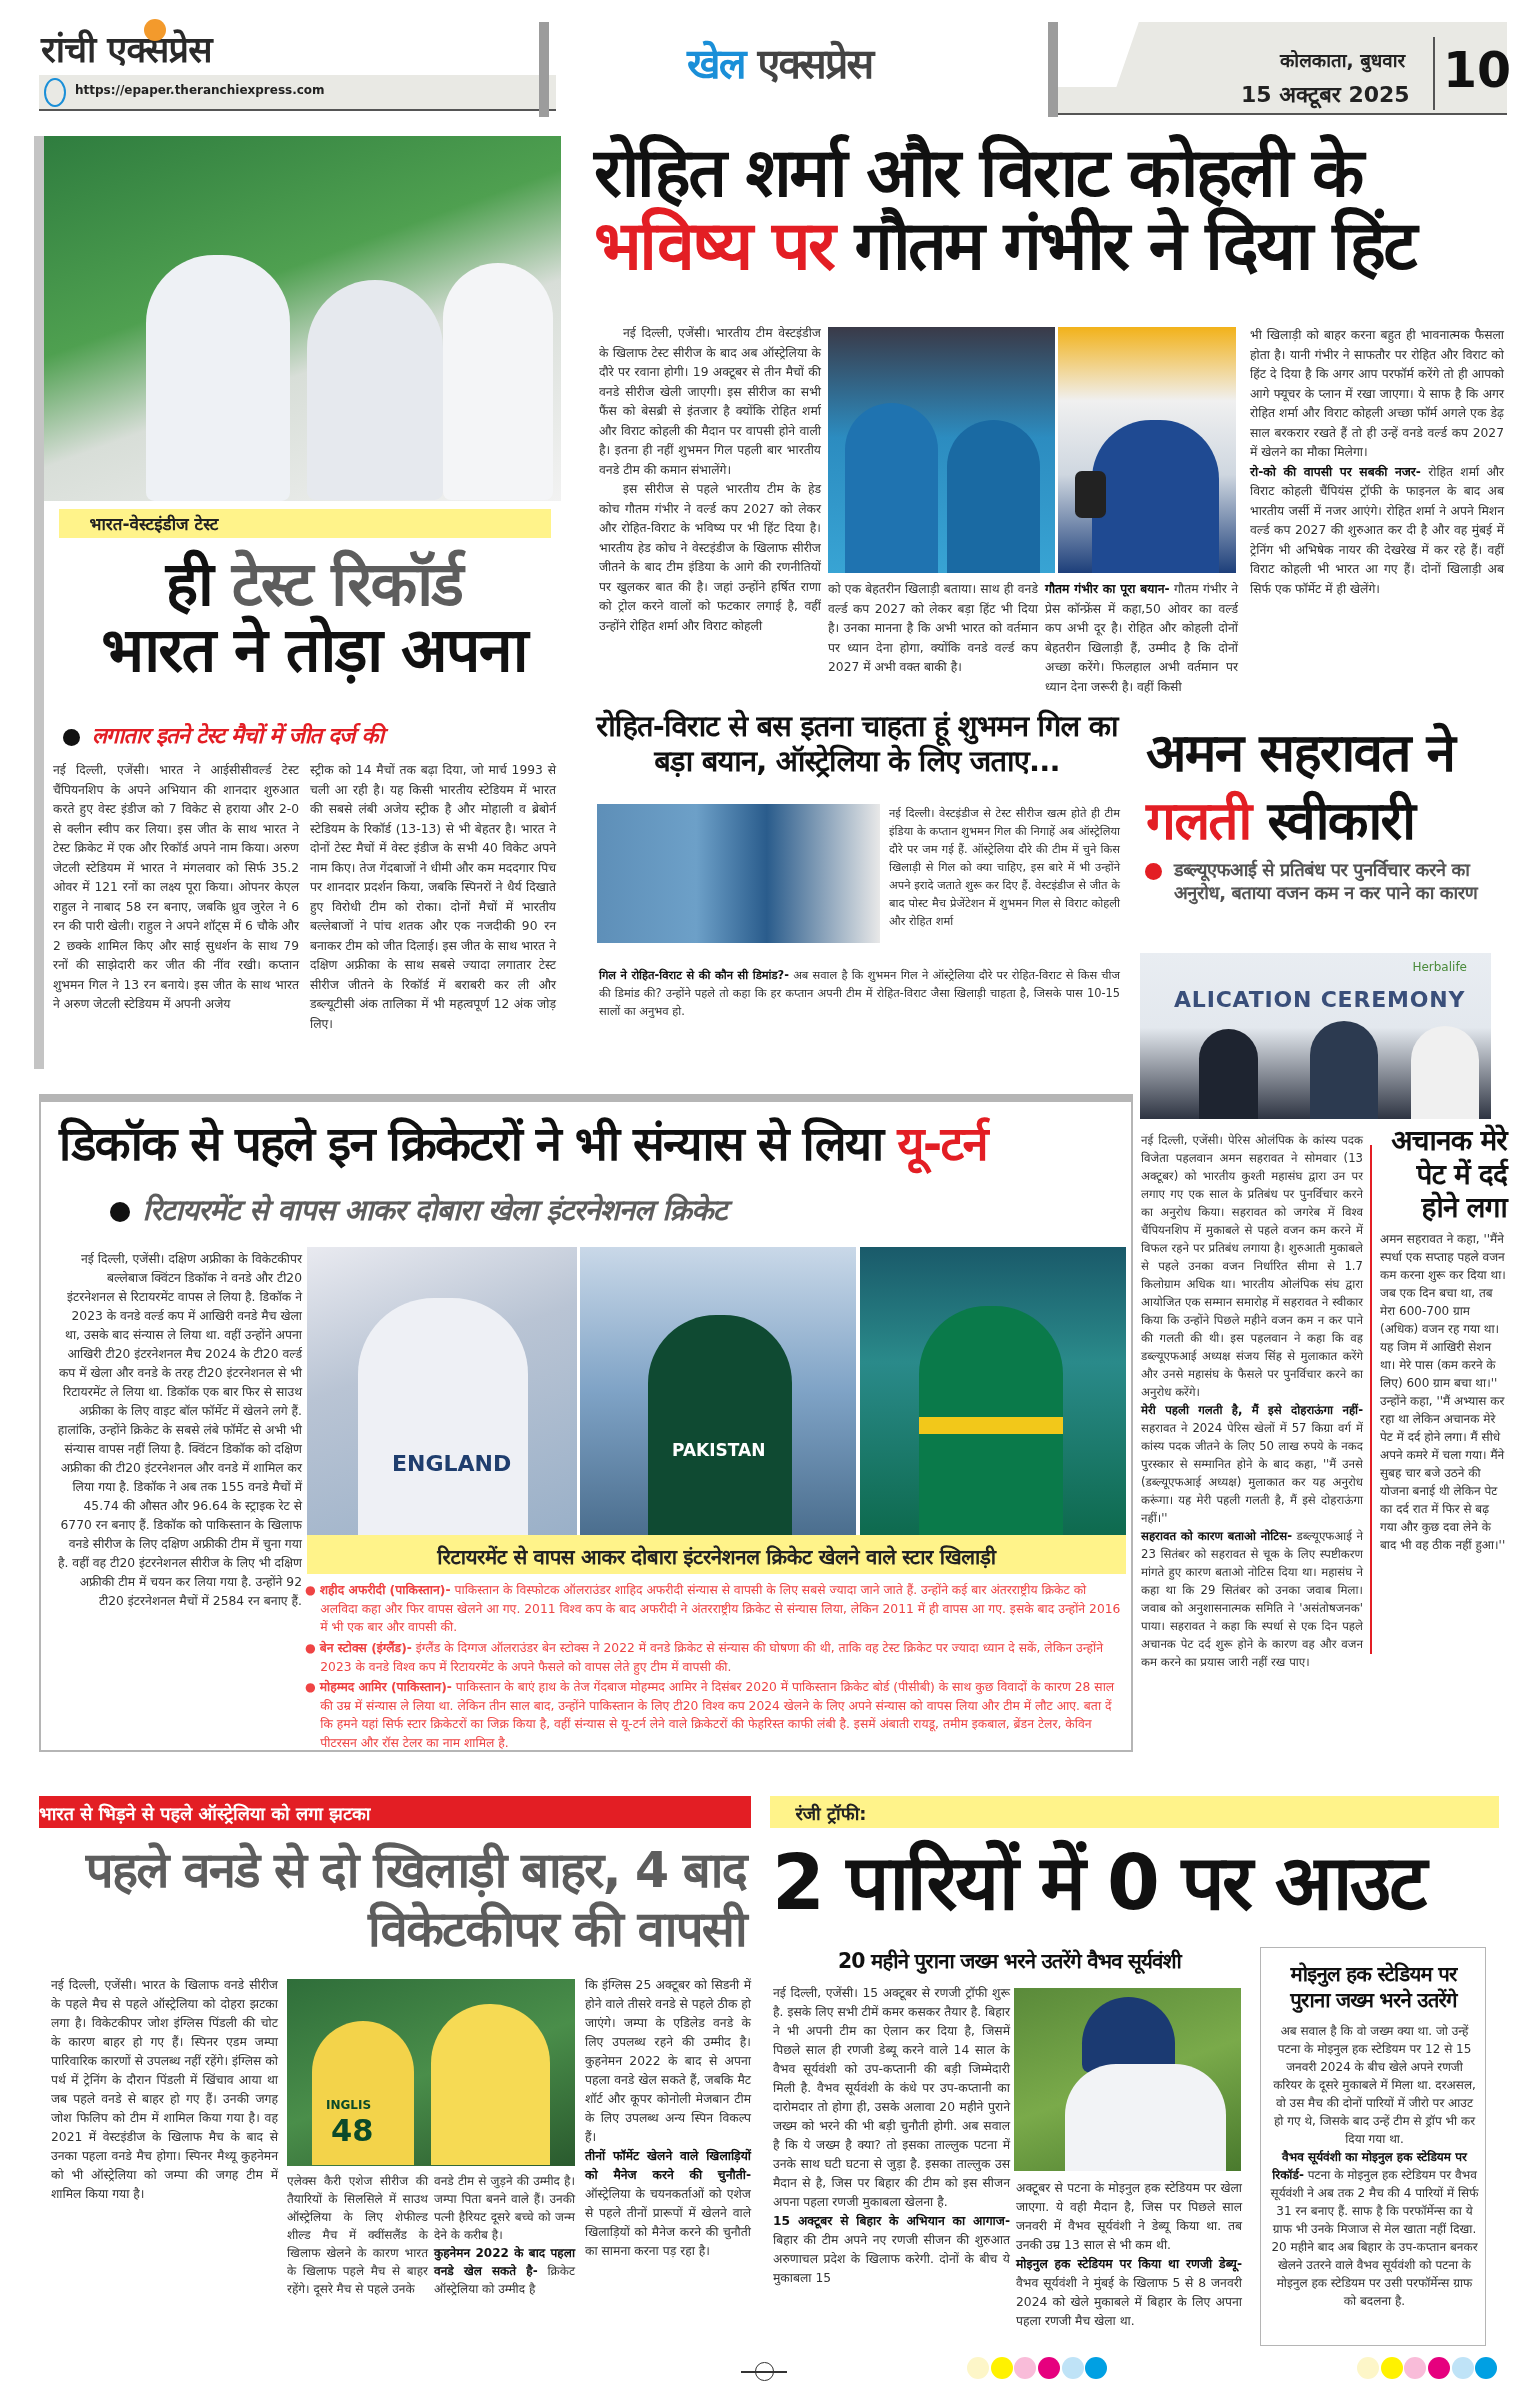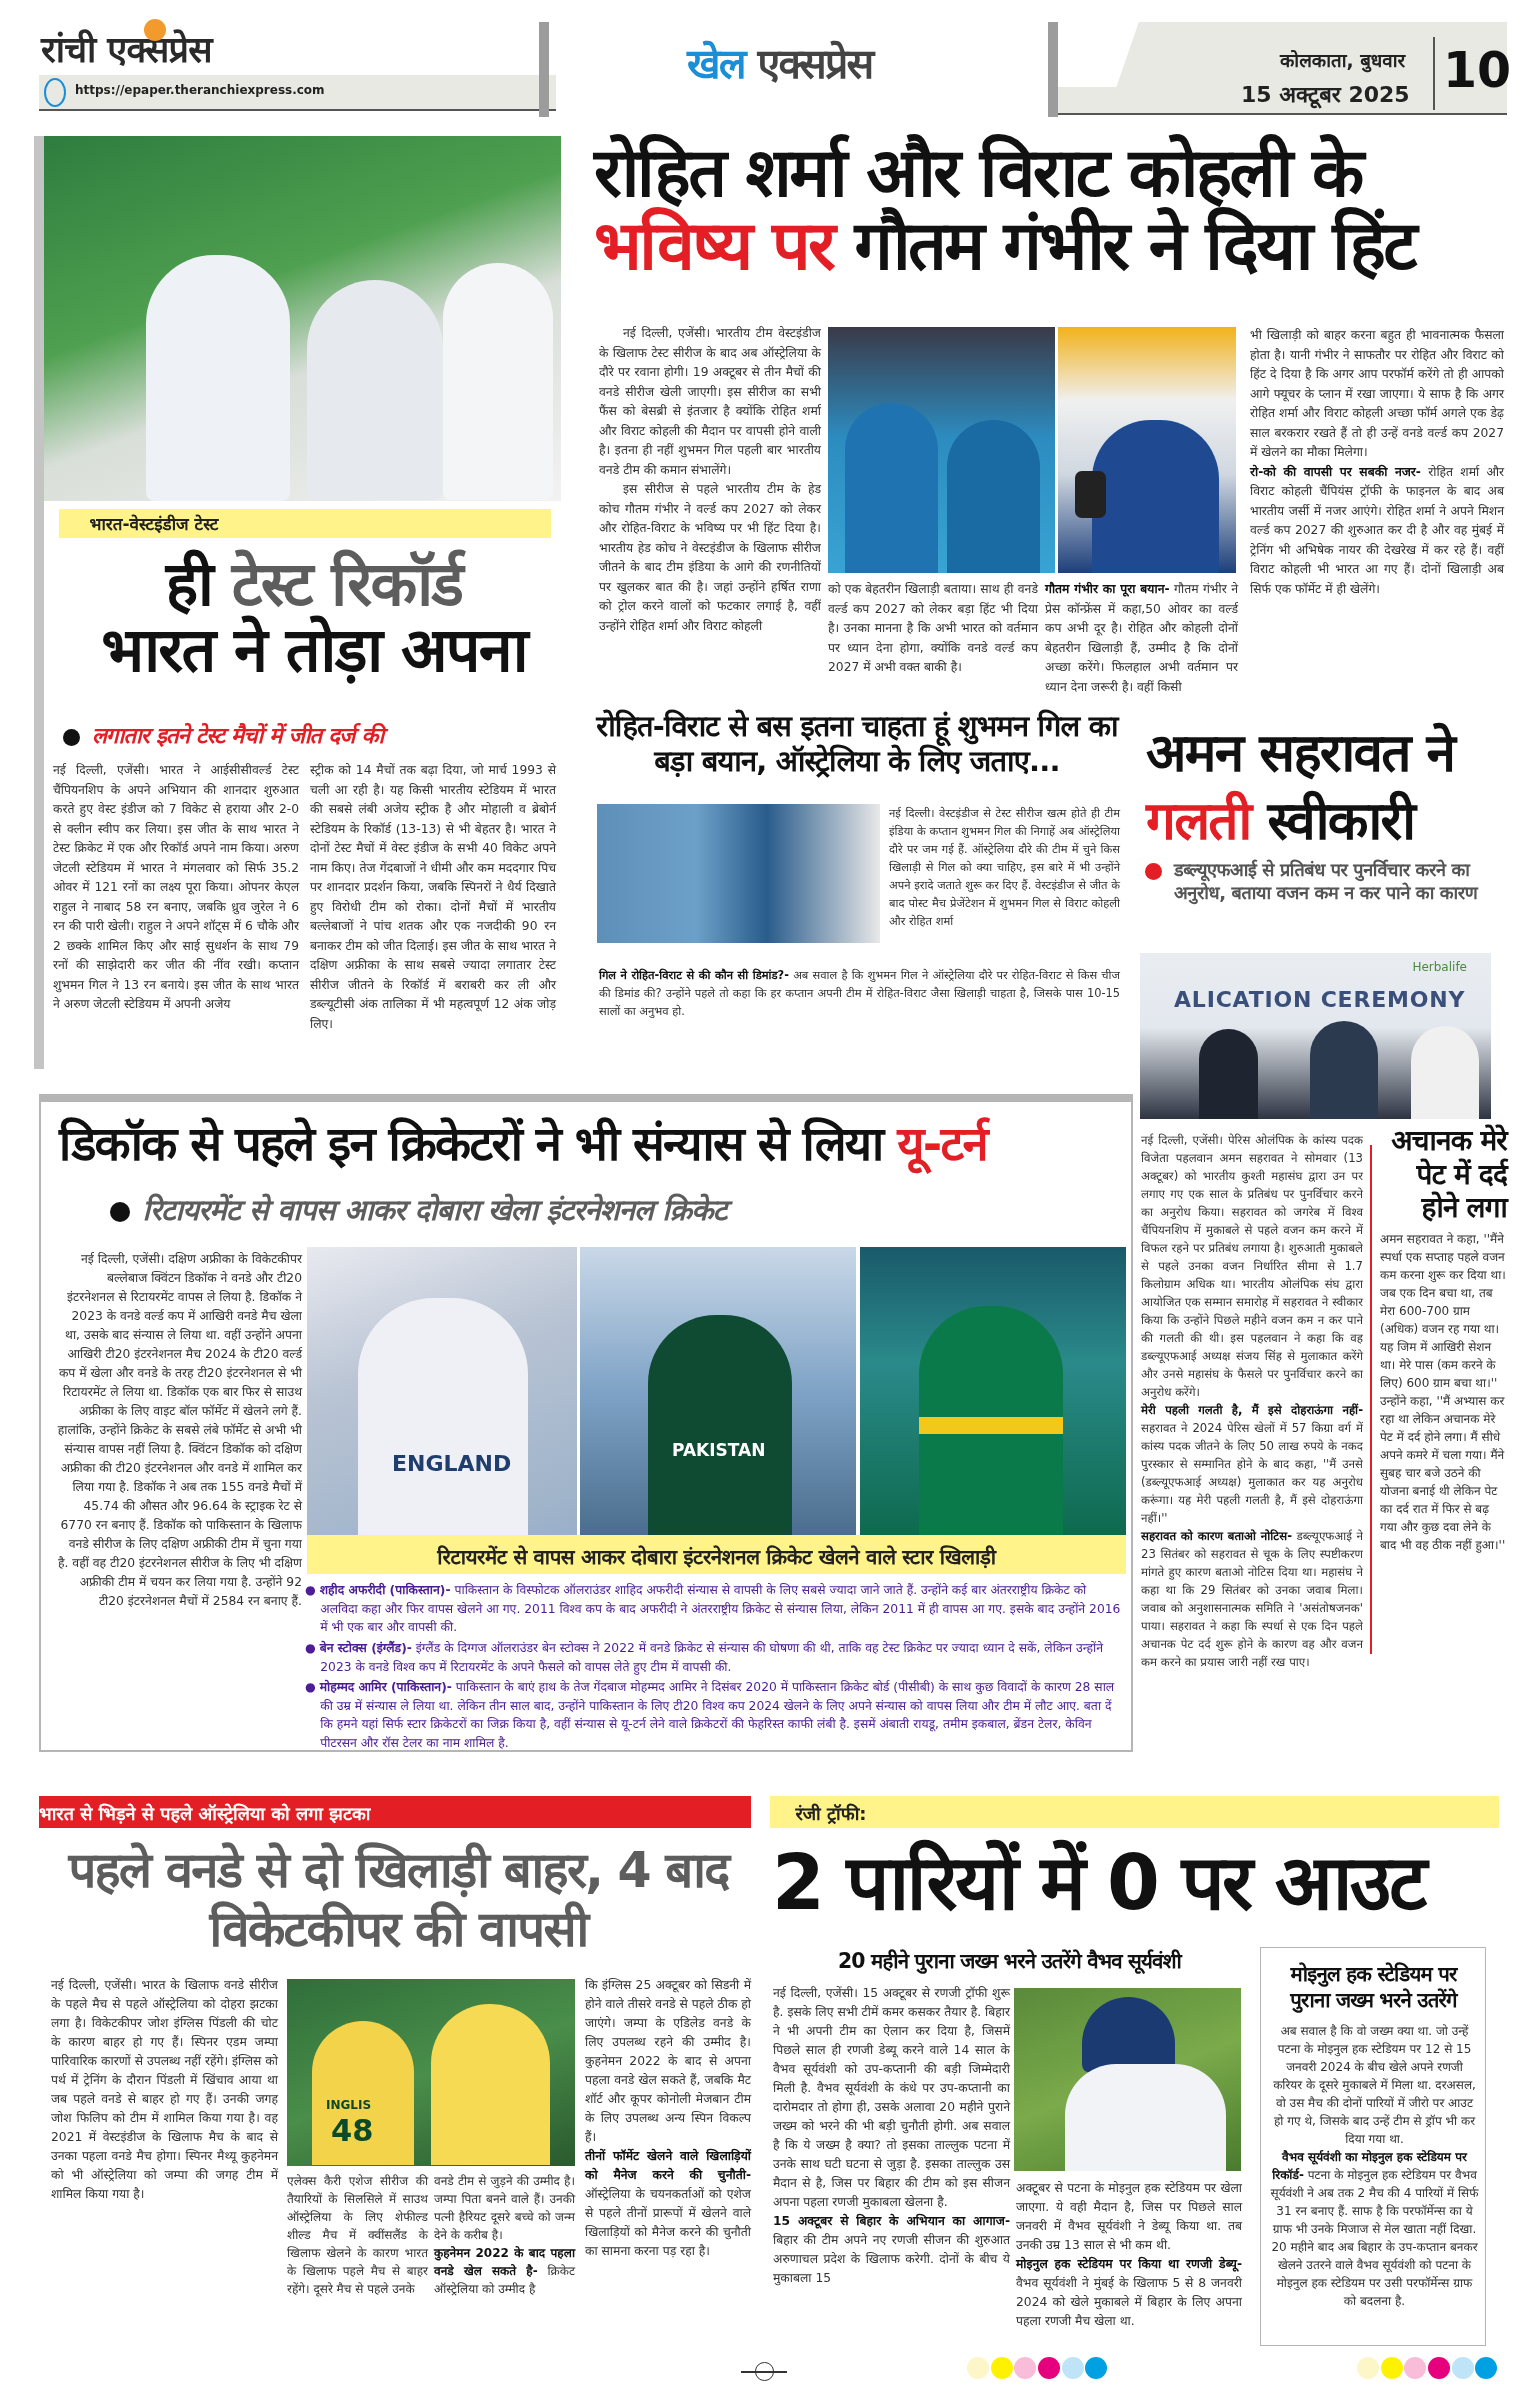--- a/index.html
+++ b/index.html
@@ -131,28 +131,28 @@
 </div>
 <div class="photo" style="left:580px;top:1247px;width:276px;height:288px;background:linear-gradient(180deg,#c9d8e8 0%,#7fa3c6 50%,#4b6e8e 100%)">
   <div class="abs" style="left:68px;top:68px;width:144px;height:220px;background:#0f4a32;border-radius:68px 68px 0 0"></div>
   <div class="abs" style="left:92px;top:193px;font-size:17px;font-weight:bold;color:#fff">PAKISTAN</div>
 </div>
 <div class="photo" style="left:860px;top:1247px;width:266px;height:288px;background:linear-gradient(180deg,#1a5a6a 0%,#2a8a8a 40%,#0e6a4e 100%)">
   <div class="abs" style="left:59px;top:59px;width:144px;height:229px;background:#0a7a4a;border-radius:68px 68px 0 0"></div>
   <div class="abs" style="left:59px;top:170px;width:144px;height:17px;background:#f2c81a"></div>
 </div>
 <div class="abs kicker-yellow" style="left:307px;top:1535px;width:819px;height:39px;font-size:20.4px;text-align:center;padding-top:6.8px;letter-spacing:-0.4px">रिटायरमेंट से वापस आकर दोबारा इंटरनेशनल क्रिकेट खेलने वाले स्टार खिलाड़ी</div>
-<div class="abs" style="left:305px;top:1581px;width:819px;font-size:12.3px;line-height:18.7px;color:#4c1d95">
+<div class="abs" style="left:305px;top:1581px;width:819px;font-size:12.3px;line-height:18.7px;color:#ef4444">
   <div style="padding-left:15.3px;text-indent:-15.3px;margin-bottom:1.7px">● <b>शहीद अफरीदी (पाकिस्तान)-</b><span> पाकिस्तान के विस्फोटक ऑलराउंडर शाहिद अफरीदी संन्यास से वापसी के लिए सबसे ज्यादा जाने जाते हैं. उन्होंने कई बार अंतरराष्ट्रीय क्रिकेट को अलविदा कहा और फिर वापस खेलने आ गए. 2011 विश्व कप के बाद अफरीदी ने अंतरराष्ट्रीय क्रिकेट से संन्यास लिया, लेकिन 2011 में ही वापस आ गए. इसके बाद उन्होंने 2016 में भी एक बार और वापसी की.</span></div>
   <div style="padding-left:15.3px;text-indent:-15.3px;margin-bottom:1.7px">● <b>बेन स्टोक्स (इंग्लैंड)-</b><span> इंग्लैंड के दिग्गज ऑलराउंडर बेन स्टोक्स ने 2022 में वनडे क्रिकेट से संन्यास की घोषणा की थी, ताकि वह टेस्ट क्रिकेट पर ज्यादा ध्यान दे सकें, लेकिन उन्होंने 2023 के वनडे विश्व कप में रिटायरमेंट के अपने फैसले को वापस लेते हुए टीम में वापसी की.</span></div>
   <div style="padding-left:15.3px;text-indent:-15.3px">● <b>मोहम्मद आमिर (पाकिस्तान)-</b><span> पाकिस्तान के बाएं हाथ के तेज गेंदबाज मोहम्मद आमिर ने दिसंबर 2020 में पाकिस्तान क्रिकेट बोर्ड (पीसीबी) के साथ कुछ विवादों के कारण 28 साल की उम्र में संन्यास ले लिया था. लेकिन तीन साल बाद, उन्होंने पाकिस्तान के लिए टी20 विश्व कप 2024 खेलने के लिए अपने संन्यास को वापस लिया और टीम में लौट आए. बता दें कि हमने यहां सिर्फ स्टार क्रिकेटरों का जिक्र किया है, वहीं संन्यास से यू-टर्न लेने वाले क्रिकेटरों की फेहरिस्त काफी लंबी है. इसमें अंबाती रायडू, तमीम इकबाल, ब्रेंडन टेलर, केविन पीटरसन और रॉस टेलर का नाम शामिल है.</span></div>
 </div>
 
 <div class="abs kicker-red" style="left:39px;top:1796px;width:712px;height:32px;font-size:18px;padding-top:5.1px">भारत से भिड़ने से पहले ऑस्ट्रेलिया को लगा झटका</div>
-<div class="abs hl grey" style="left:51px;top:1842px;width:695px;font-size:49px;text-align:center;letter-spacing:-1.7px;line-height:1.2">पहले वनडे से दो खिलाड़ी बाहर, 4 बाद विकेटकीपर की वापसी</div>
+<div class="abs hl grey" style="left:51px;top:1842px;width:695px;font-size:49px;text-align:right;letter-spacing:-1.7px;line-height:1.2">पहले वनडे से दो खिलाड़ी बाहर, 4 बाद विकेटकीपर की वापसी</div>
 <div class="abs col" style="left:51px;top:1976px;width:227px;font-size:12.3px;line-height:19px">नई दिल्ली, एजेंसी। भारत के खिलाफ वनडे सीरीज के पहले मैच से पहले ऑस्ट्रेलिया को दोहरा झटका लगा है। विकेटकीपर जोश इंग्लिस पिंडली की चोट के कारण बाहर हो गए हैं। स्पिनर एडम जम्पा पारिवारिक कारणों से उपलब्ध नहीं रहेंगे। इंग्लिस को पर्थ में ट्रेनिंग के दौरान पिंडली में खिंचाव आया था जब पहले वनडे से बाहर हो गए हैं। उनकी जगह जोश फिलिप को टीम में शामिल किया गया है। वह 2021 में वेस्टइंडीज के खिलाफ मैच के बाद से उनका पहला वनडे मैच होगा। स्पिनर मैथ्यू कुहनेमन को भी ऑस्ट्रेलिया को जम्पा की जगह टीम में शामिल किया गया है।</div>
 <div class="photo" style="left:287px;top:1979px;width:288px;height:187px;background:linear-gradient(160deg,#2f6e3a 0%,#4a8e4a 50%,#2a5a2e 100%)">
   <div class="abs" style="left:25.4px;top:42px;width:102px;height:144px;background:#f3d34a;border-radius:51px 51px 0 0"></div>
   <div class="abs" style="left:39px;top:119px;font-size:12px;font-weight:bold;color:#0a4a2a">INGLIS</div>
   <div class="abs" style="left:44px;top:134px;font-size:30.5px;font-weight:bold;color:#0a4a2a">48</div>
   <div class="abs" style="left:144px;top:25.4px;width:119px;height:161px;background:#f6da54;border-radius:59px 59px 0 0"></div>
 </div>
 <div class="abs col" style="left:287px;top:2172px;width:141px;font-size:12px;line-height:18px">एलेक्स कैरी एशेज सीरीज की तैयारियों के सिलसिले में साउथ ऑस्ट्रेलिया के लिए शेफील्ड शील्ड मैच में क्वींसलैंड के खिलाफ खेलने के कारण भारत के खिलाफ पहले मैच से बाहर रहेंगे। दूसरे मैच से पहले उनके</div>
 <div class="abs col" style="left:434px;top:2172px;width:141px;font-size:12px;line-height:18px">
   <span>वनडे टीम से जुड़ने की उम्मीद है। जम्पा पिता बनने वाले हैं। उनकी पत्नी हैरियट दूसरे बच्चे को जन्म देने के करीब है।</span><br>

